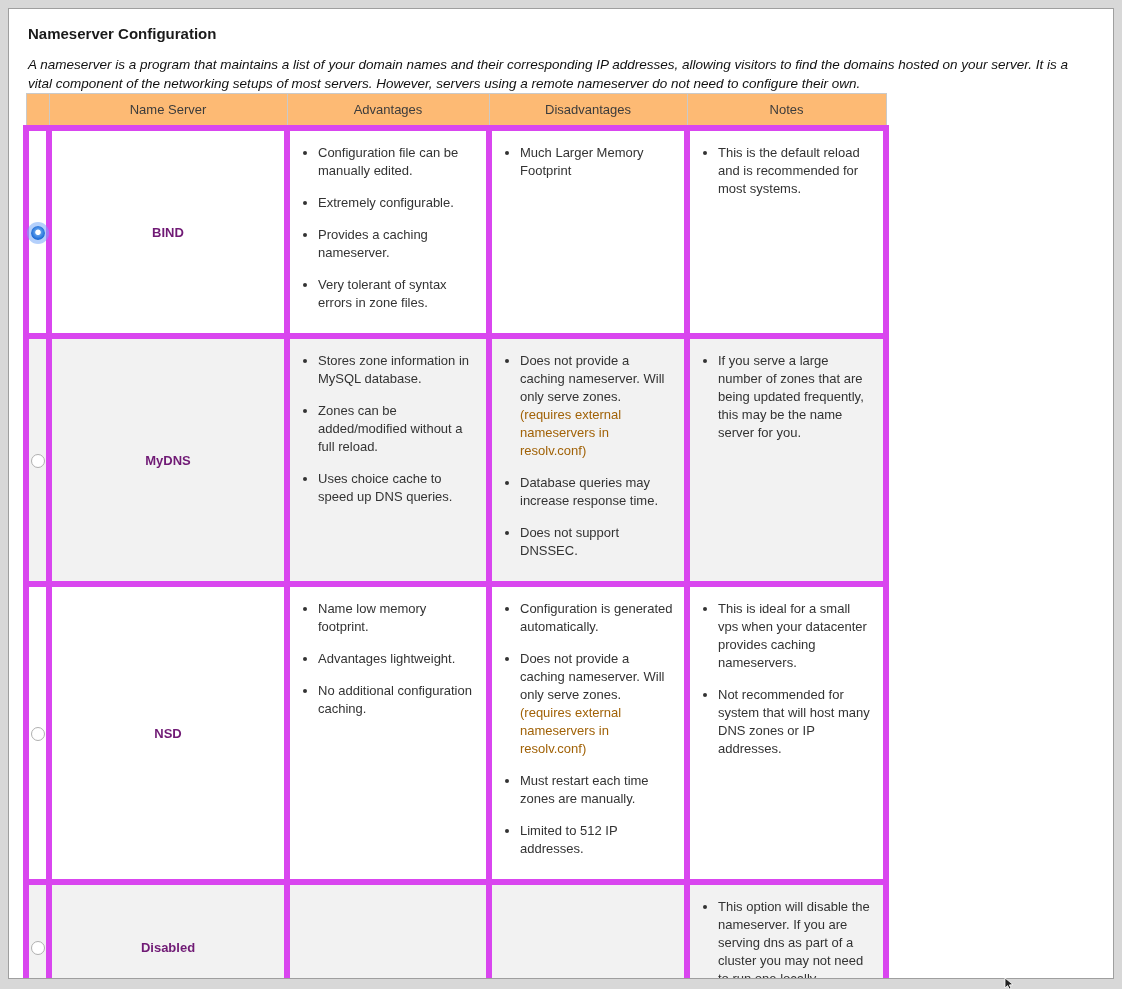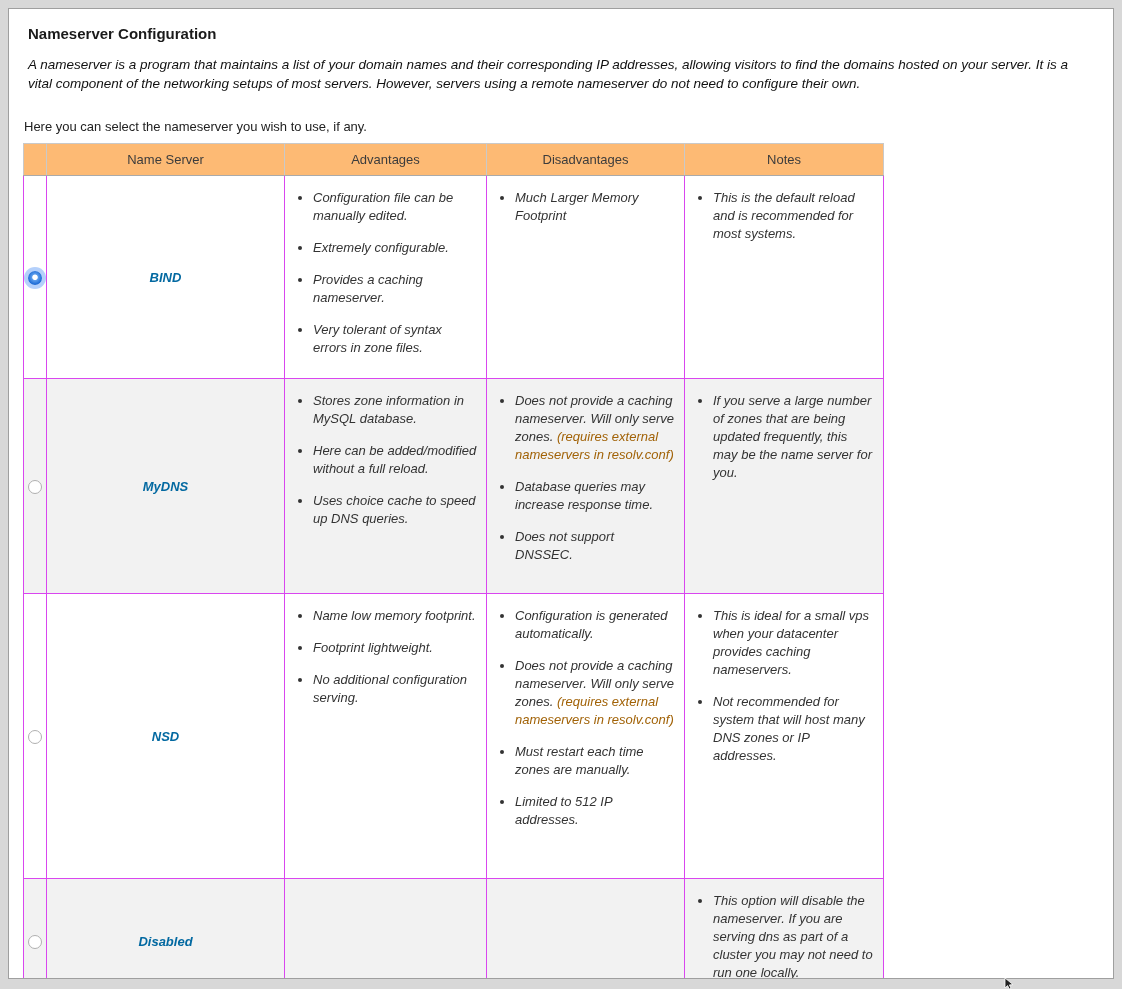--- a/index.html
+++ b/index.html
@@ -49,38 +49,37 @@
     font-weight: normal;
     text-align: center;
     font-size: 13px;
     color: #3c3c3c;
     padding: 8px 10px;
     border: 1px solid #c9c9c9;
     border-bottom: 1px solid #aaaaaa;
     height: 31px;
   }
   .ns-table td {
-    border: 1px solid #d946ef;
+    border: 6px solid #d946ef;
     vertical-align: top;
     font-size: 13px;
     color: #333333;
     background: #ffffff;
-    font-style: italic;
   }
   .ns-table tr.alt td { background: #f2f2f2; }
   td.radio-cell {
     text-align: center;
     vertical-align: middle;
     padding: 0;
   }
   td.name-cell {
     text-align: center;
     vertical-align: middle;
     font-weight: bold;
-    color: #0369a1;
+    color: #701a75;
     font-size: 13px;
   }
   td.list-cell ul {
     margin: 12px 0 0 0;
     padding: 0 8px 6px 27px;
   }
   td.list-cell li {
     margin-bottom: 14px;
     line-height: 18px;
   }
@@ -109,21 +108,20 @@
     width: 14px; height: 14px;
     pointer-events: none;
   }
 </style>
 </head>
 <body>
 
 <div class="page">
   <h1 class="page-title">Nameserver Configuration</h1>
   <p class="page-desc">A nameserver is a program that maintains a list of your domain names and their corresponding IP addresses, allowing visitors to find the domains hosted on your server. It is a vital component of the networking setups of most servers. However, servers using a remote nameserver do not need to configure their own.</p>
-  <p class="page-instruction">Here you can select the nameserver you wish to use, if any.</p>
 
   <table class="ns-table">
     <colgroup>
       <col style="width:23px">
       <col style="width:238px">
       <col style="width:202px">
       <col style="width:198px">
       <col style="width:199px">
     </colgroup>
     <thead>
@@ -157,21 +155,21 @@
               <li>This is the default reload and is recommended for most systems.</li>
             </ul>
           </td>
         </tr>
         <tr class="alt" style="height: 215px;">
           <td class="radio-cell"><span class="radio"></span></td>
           <td class="name-cell">MyDNS</td>
           <td class="list-cell">
             <ul>
               <li>Stores zone information in MySQL database.</li>
-              <li>Here can be added/modified without a full reload.</li>
+              <li>Zones can be added/modified without a full reload.</li>
               <li>Uses choice cache to speed up DNS queries.</li>
             </ul>
           </td>
           <td class="list-cell">
             <ul>
               <li>Does not provide a caching nameserver. Will only serve zones. <a class="cell-link" href="#">(requires external nameservers in resolv.conf)</a></li>
               <li>Database queries may increase response time.</li>
               <li>Does not support DNSSEC.</li>
             </ul>
           </td>
@@ -180,22 +178,22 @@
               <li>If you serve a large number of zones that are being updated frequently, this may be the name server for you.</li>
             </ul>
           </td>
         </tr>
         <tr style="height: 285px;">
           <td class="radio-cell"><span class="radio"></span></td>
           <td class="name-cell">NSD</td>
           <td class="list-cell">
             <ul>
               <li>Name low memory footprint.</li>
-              <li>Footprint lightweight.</li>
-              <li>No additional configuration serving.</li>
+              <li>Advantages lightweight.</li>
+              <li>No additional configuration caching.</li>
             </ul>
           </td>
           <td class="list-cell">
             <ul>
               <li>Configuration is generated automatically.</li>
               <li>Does not provide a caching nameserver. Will only serve zones. <a class="cell-link" href="#">(requires external nameservers in resolv.conf)</a></li>
               <li>Must restart each time zones are manually.</li>
               <li>Limited to 512 IP addresses.</li>
             </ul>
           </td>

